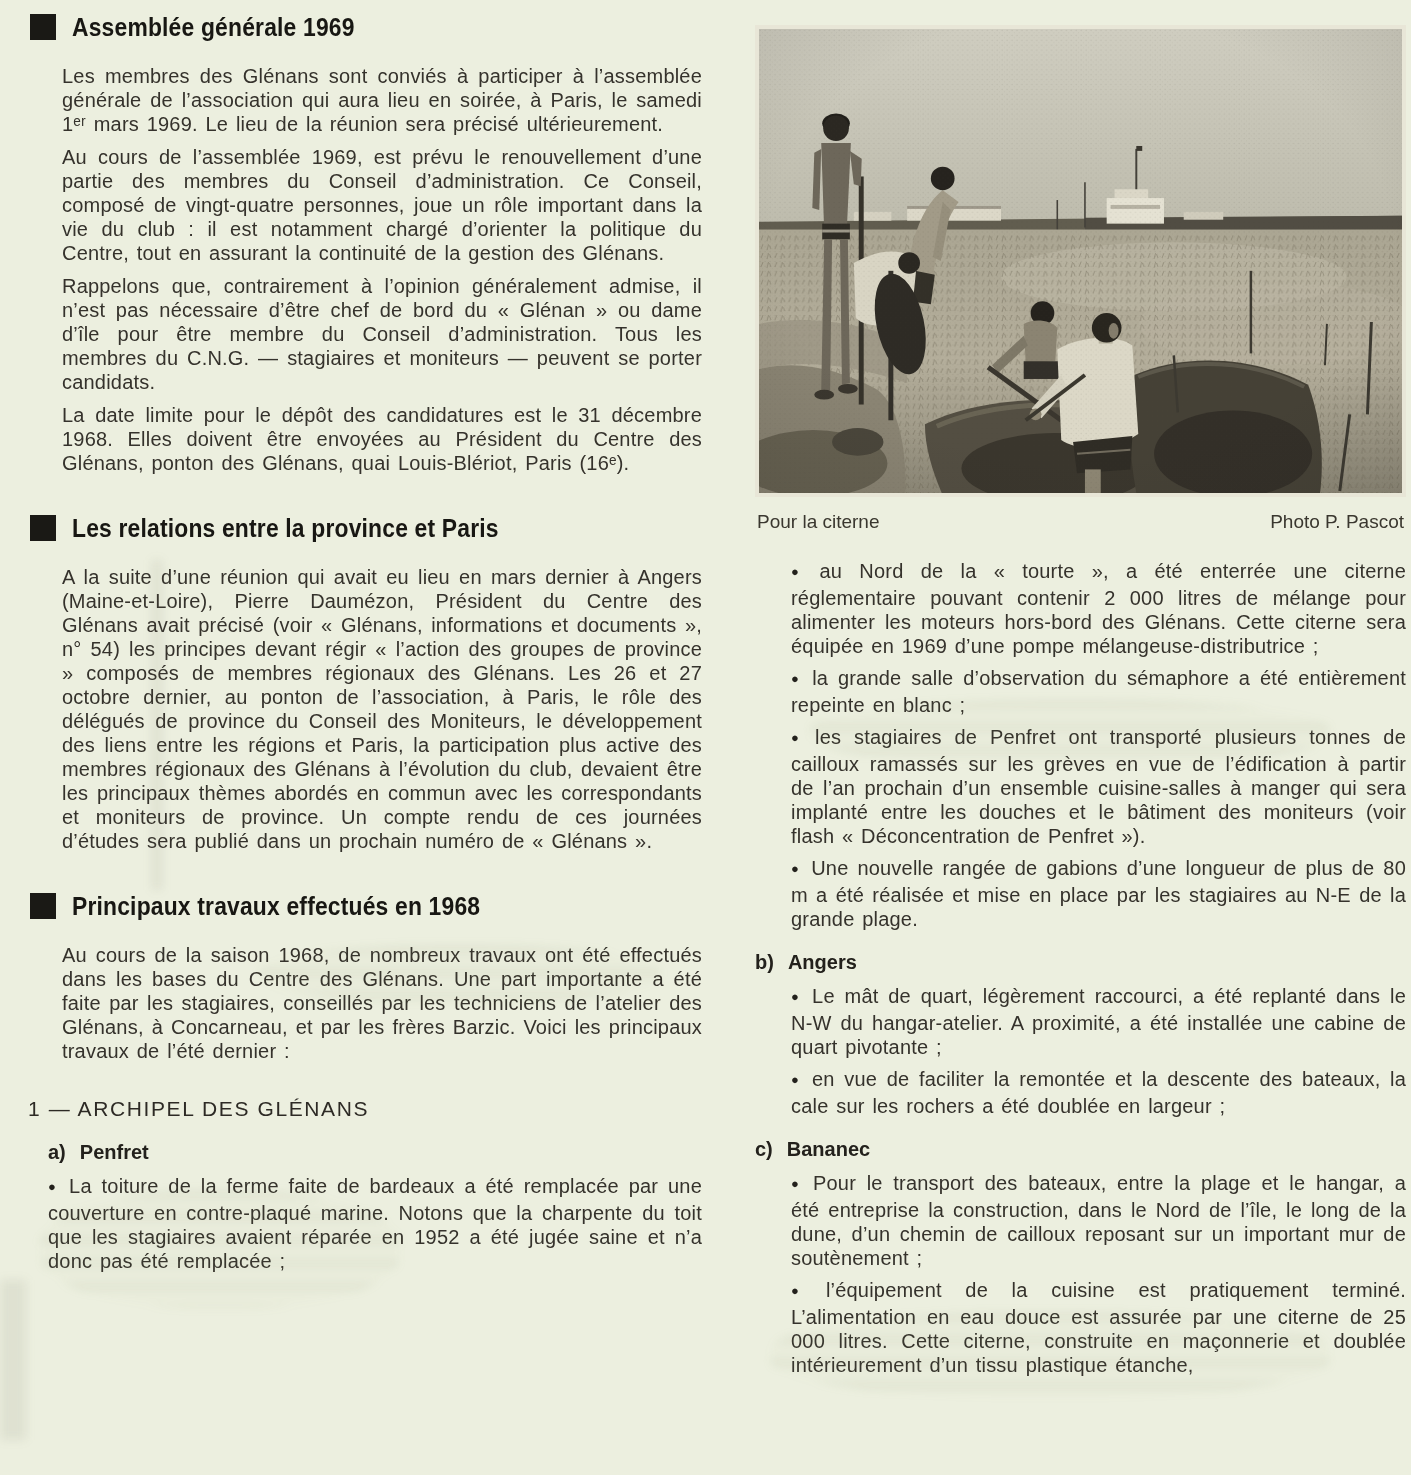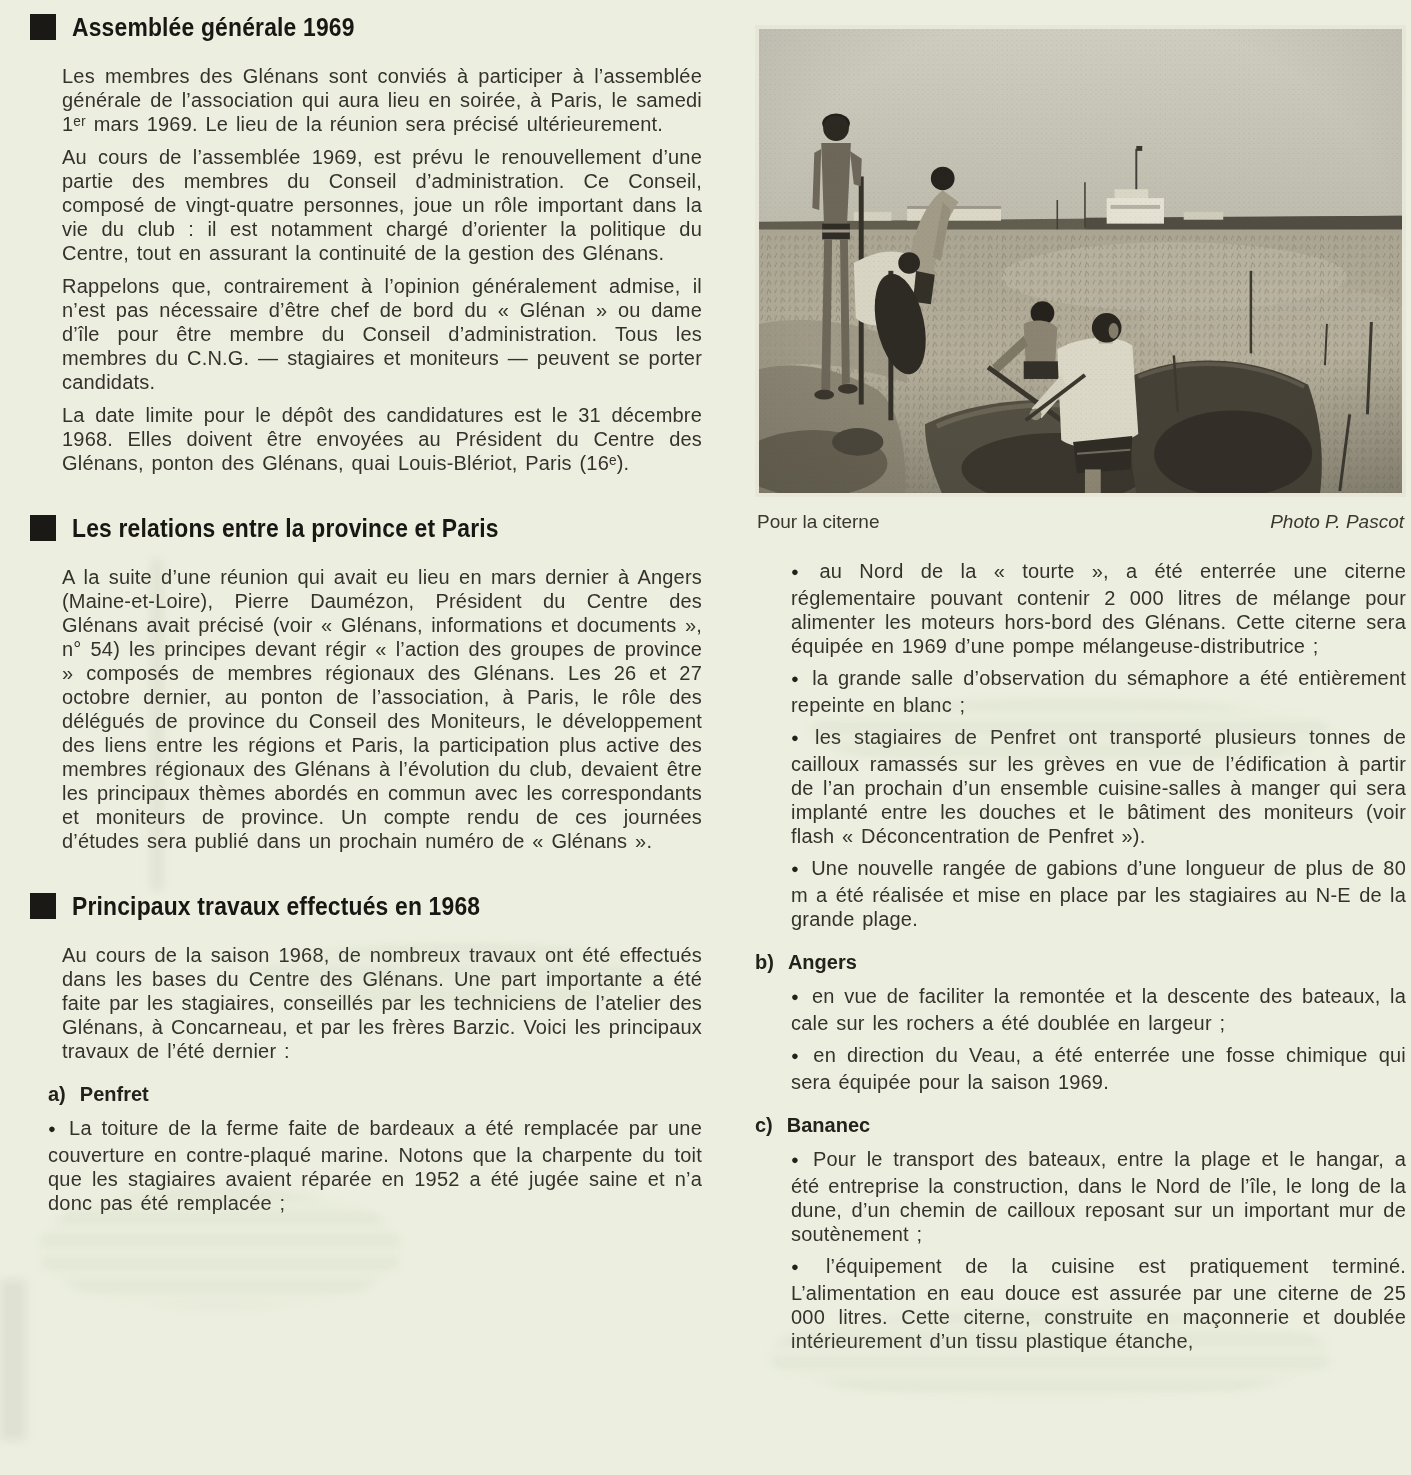--- a/index.html
+++ b/index.html
@@ -49,21 +49,21 @@
   .dot{font-size:13px;margin-right:11px;position:relative;top:-2px;color:#23211c;}
 
   
   figure.photo{margin:0;width:651px;height:472px;background:#bdbbac;
     border:4px solid #e8e6d7;box-sizing:border-box;}
   figure.photo svg{width:100%;height:100%;display:block;}
   .caprow{
     display:flex;justify-content:space-between;align-items:baseline;
     margin:14px 2px 26px 2px;font-size:19px;color:#3a372f;
   }
-  .caprow .credit{font-style:italic;}
+  .caprow .credit{}
 
   
   .smudge{
     position:absolute;pointer-events:none;border-radius:45%;
     background:repeating-linear-gradient(180deg,
       rgba(125,145,95,.085) 0 9px, rgba(125,145,95,.015) 9px 23px);
     filter:blur(4px);
   }
   .streak{
     position:absolute;pointer-events:none;
@@ -92,20 +92,21 @@
 
   <p class="body">A la suite d’une réunion qui avait eu lieu en mars dernier à Angers (Maine-et-Loire), Pierre Daumézon, Président du Centre des Glénans avait précisé (voir « Glénans, informations et documents », n° 54) les principes devant régir « l’action des groupes de province » composés de membres régionaux des Glénans. Les 26 et 27 octobre dernier, au ponton de l’association, à Paris, le rôle des délégués de province du Conseil des Moniteurs, le développement des liens entre les régions et Paris, la participation plus active des membres régionaux des Glénans à l’évolution du club, devaient être les principaux thèmes abordés en commun avec les correspondants et moniteurs de province. Un compte rendu de ces journées d’études sera publié dans un prochain numéro de « Glénans ».</p>
 
   <h2 class="head gap-top">
     <span class="sq"></span>
     <span class="ht">Principaux travaux effectués en 1968</span>
   </h2>
 
   <p class="body">Au cours de la saison 1968, de nombreux travaux ont été effectués dans les bases du Centre des Glénans. Une part importante a été faite par les stagiaires, conseillés par les techniciens de l’atelier des Glénans, à Concarneau, et par les frères Barzic. Voici les principaux travaux de l’été dernier :</p>
 
+  <div class="num-head">1 — ARCHIPEL DES GLÉNANS</div>
 
   <h4 class="sub">
     <span>a)</span><span class="sub-name">Penfret</span>
   </h4>
 
   <p class="bullet">
     <span class="dot">●</span><span>La toiture de la ferme faite de bardeaux a été remplacée par une couverture en contre-plaqué marine. Notons que la charpente du toit que les stagiaires avaient réparée en 1952 a été jugée saine et n’a donc pas été remplacée ;</span>
   </p>
 </div>
 
@@ -245,24 +246,24 @@
   </p>
   <p class="bullet">
     <span class="dot">●</span><span>Une nouvelle rangée de gabions d’une longueur de plus de 80 m a été réalisée et mise en place par les stagiaires au N-E de la grande plage.</span>
   </p>
 
   <h4 class="sub">
     <span>b)</span><span class="sub-name">Angers</span>
   </h4>
 
   <p class="bullet">
+    <span class="dot">●</span><span>Le mât de quart, légèrement raccourci, a été replanté dans le N-W du hangar-atelier. A proximité, a été installée une cabine de quart pivotante ;</span>
+  </p>
+  <p class="bullet">
     <span class="dot">●</span><span>en vue de faciliter la remontée et la descente des bateaux, la cale sur les rochers a été doublée en largeur ;</span>
-  </p>
-  <p class="bullet">
-    <span class="dot">●</span><span>en direction du Veau, a été enterrée une fosse chimique qui sera équipée pour la saison 1969.</span>
   </p>
 
   <h4 class="sub">
     <span>c)</span><span class="sub-name">Bananec</span>
   </h4>
 
   <p class="bullet">
     <span class="dot">●</span><span>Pour le transport des bateaux, entre la plage et le hangar, a été entreprise la construction, dans le Nord de l’île, le long de la dune, d’un chemin de cailloux reposant sur un important mur de soutènement ;</span>
   </p>
   <p class="bullet">

